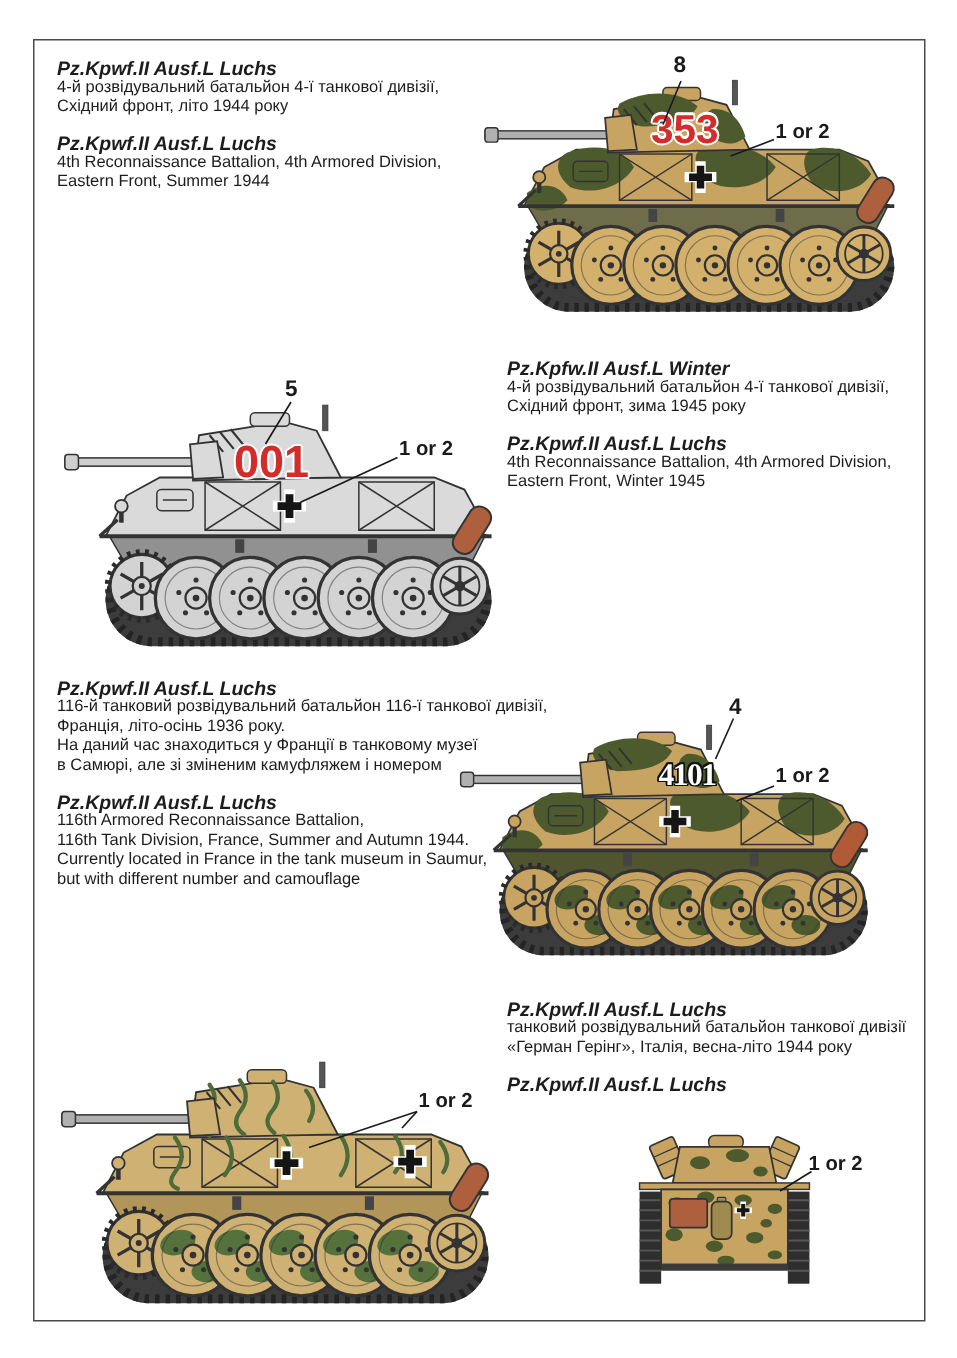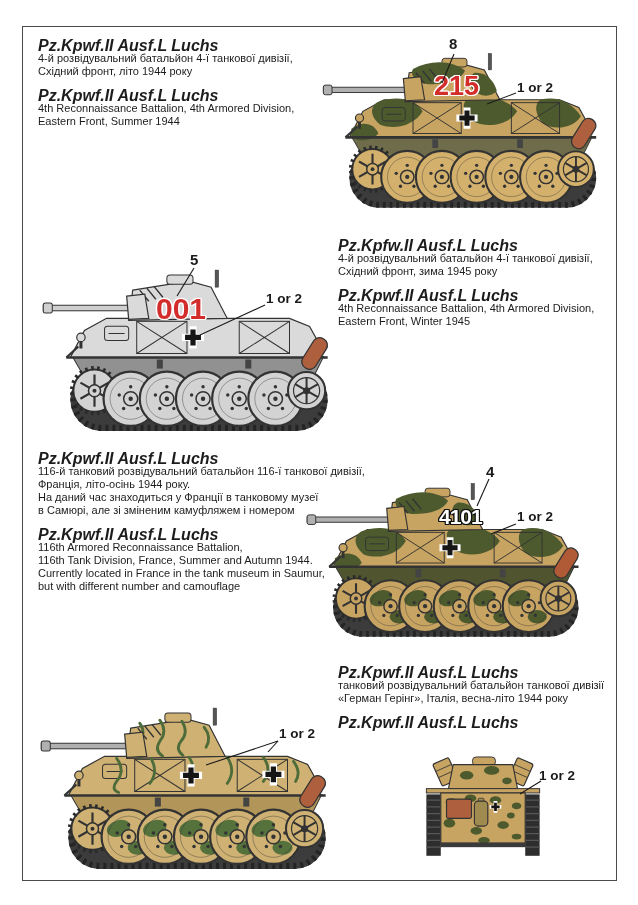--- a/index.html
+++ b/index.html
@@ -1,21 +1,21 @@
 <!DOCTYPE html>
 <html style="--number_red: #d22d2a; --number_white: #ffffff; --green_camo: #4d5a2e; --track: #3c3c3c; --muffler_red: #ad5f3e; --page_bg: #ffffff; --frame_border: #4a4a4a; --text: #1c1c1c;"><head>
 <meta charset="utf-8">
 <style>
   html,body{margin:0;padding:0;background:#fff;}
   .page{position:relative;width:638px;height:905px;background:var(--page_bg,#fff);
         font-family:"Liberation Sans",sans-serif;color:var(--text,#1c1c1c);overflow:hidden;}
   .frame{position:absolute;left:22px;top:26px;width:593px;height:853px;
          border:1px solid var(--frame_border,#4a4a4a);background:#fff;}
   .txt{position:absolute;}
-  .txt .h{font-weight:bold;font-style:italic;font-size:16px;line-height:13px;margin:0;}
+  .txt .h{font-weight:bold;font-style:italic;font-size:13px;line-height:13px;margin:0;}
   .txt .b{font-size:11px;line-height:13px;margin:0 0 11px;white-space:pre-line;}
   .tank{position:absolute;overflow:visible;}
   
   .f-base{fill:var(--base,#c8a462);}
   .f-lower{fill:var(--lower,#6e6c4b);}
   .f-wheel{fill:var(--wheel,#d3b06c);}
   .f-camo{fill:var(--camo,transparent);}
   .f-wcamo{fill:var(--wheelcamo,transparent);}
   .s-squig{stroke:var(--squig,transparent);}
   .f-muf{fill:var(--muffler,#ad5f3e);}
@@ -23,21 +23,21 @@
   .f-can{fill:var(--can,#9f8a50);}
   .f-trackband{fill:var(--track,#3c3c3c);}
   .g-cross2{visibility:var(--cross2vis,hidden);}
   .tnum{position:absolute;font-weight:bold;letter-spacing:0;line-height:1;
         font-family:"Liberation Sans",sans-serif;}
   .num-red{color:var(--number_red,#d22d2a);}
   .o-white{text-shadow:-1.4px 0 0 #fff,1.4px 0 0 #fff,0 -1.4px 0 #fff,0 1.4px 0 #fff,
            -1px -1px 0 #fff,1px -1px 0 #fff,-1px 1px 0 #fff,1px 1px 0 #fff;}
   .num-white{color:var(--number_white,#ffffff);}
   .o-black{text-shadow:-1.2px 0 0 #111,1.2px 0 0 #111,0 -1.2px 0 #111,0 1.2px 0 #111,
-           -1px -1px 0 #111,1px -1px 0 #111,-1px 1px 0 #111,1px 1px 0 #111;}
+           -1px -1px 0 #111,1px -1px 0 #111,-1px 1px 0 #111,1px 1px 0 #111;font-family:Liberation Serif, serif;}
   .co{position:absolute;font-weight:bold;font-size:13.5px;color:#1a1a1a;line-height:1;}
   .co-num{font-size:15px;}
   .leaders{position:absolute;left:0;top:0;pointer-events:none;}
   .leaders line{stroke:#1a1a1a;stroke-width:1.1;}
 </style>
 </head>
 <body>
 
 <div class="page">
   <div class="frame"></div>
@@ -140,39 +140,39 @@
     <div class="h">Pz.Kpwf.II Ausf.L Luchs</div>
     <div class="b">4-й розвідувальний батальйон 4-ї танкової дивізії,
 Східний фронт, літо 1944 року</div>
     <div class="h">Pz.Kpwf.II Ausf.L Luchs</div>
     <div class="b">4th Reconnaissance Battalion, 4th Armored Division,
 Eastern Front, Summer 1944</div>
   </div>
   <svg class="tank" style="left: 322px; top: 40px; width: 290px; height: 188px; --base: #c8a462; --lower: #6e6c4b; --wheel: #d3b06c; --camo: #4d5a2e; --barrel: #b0b0b0; --muffler: #ad5f3e;" viewBox="0 0 300 195">
       <use href="#luchs"></use>
     </svg>
-  <div class="tnum num-red o-white" style="left:434px;top:73px;font-size:27px">215</div>
+  <div class="tnum num-red o-white" style="left:434px;top:73px;font-size:27px">353</div>
 
   <svg class="tank" style="left: 42px; top: 256px; width: 302px; height: 196px; --base: #dadada; --lower: #919191; --wheel: #d3d3d3; --barrel: #cfcfcf; --muffler: #ad5f3e;" viewBox="0 0 300 195">
       <use href="#luchs"></use>
     </svg>
   <div class="tnum num-red o-white" style="left:156px;top:294px;font-size:30px">001</div>
   <div class="txt" style="left:338px;top:239px;width:278px">
-    <div class="h">Pz.Kpfw.II Ausf.L Luchs</div>
+    <div class="h">Pz.Kpfw.II Ausf.L Winter</div>
     <div class="b">4-й розвідувальний батальйон 4-ї танкової дивізії,
 Східний фронт, зима 1945 року</div>
     <div class="h">Pz.Kpwf.II Ausf.L Luchs</div>
     <div class="b">4th Reconnaissance Battalion, 4th Armored Division,
 Eastern Front, Winter 1945</div>
   </div>
 
   <div class="txt" style="left:38px;top:452px;width:340px">
     <div class="h">Pz.Kpwf.II Ausf.L Luchs</div>
     <div class="b">116-й танковий розвідувальний батальйон 116-ї танкової дивізії,
-Франція, літо-осінь 1944 року.
+Франція, літо-осінь 1936 року.
 На даний час знаходиться у Франції в танковому музеї
 в Самюрі, але зі зміненим камуфляжем і номером</div>
     <div class="h">Pz.Kpwf.II Ausf.L Luchs</div>
     <div class="b">116th Armored Reconnaissance Battalion,
 116th Tank Division, France, Summer and Autumn 1944.
 Currently located in France in the tank museum in Saumur,
 but with different number and camouflage</div>
   </div>
   <svg class="tank" style="left: 306px; top: 470px; width: 288px; height: 187px; --base: #c8a462; --lower: #50552f; --wheel: #c8a462; --camo: #4d5a2e; --wheelcamo: #4d5a2e; --barrel: #b0b0b0; --muffler: #b05a36;" viewBox="0 0 300 195">
       <use href="#luchs"></use>

